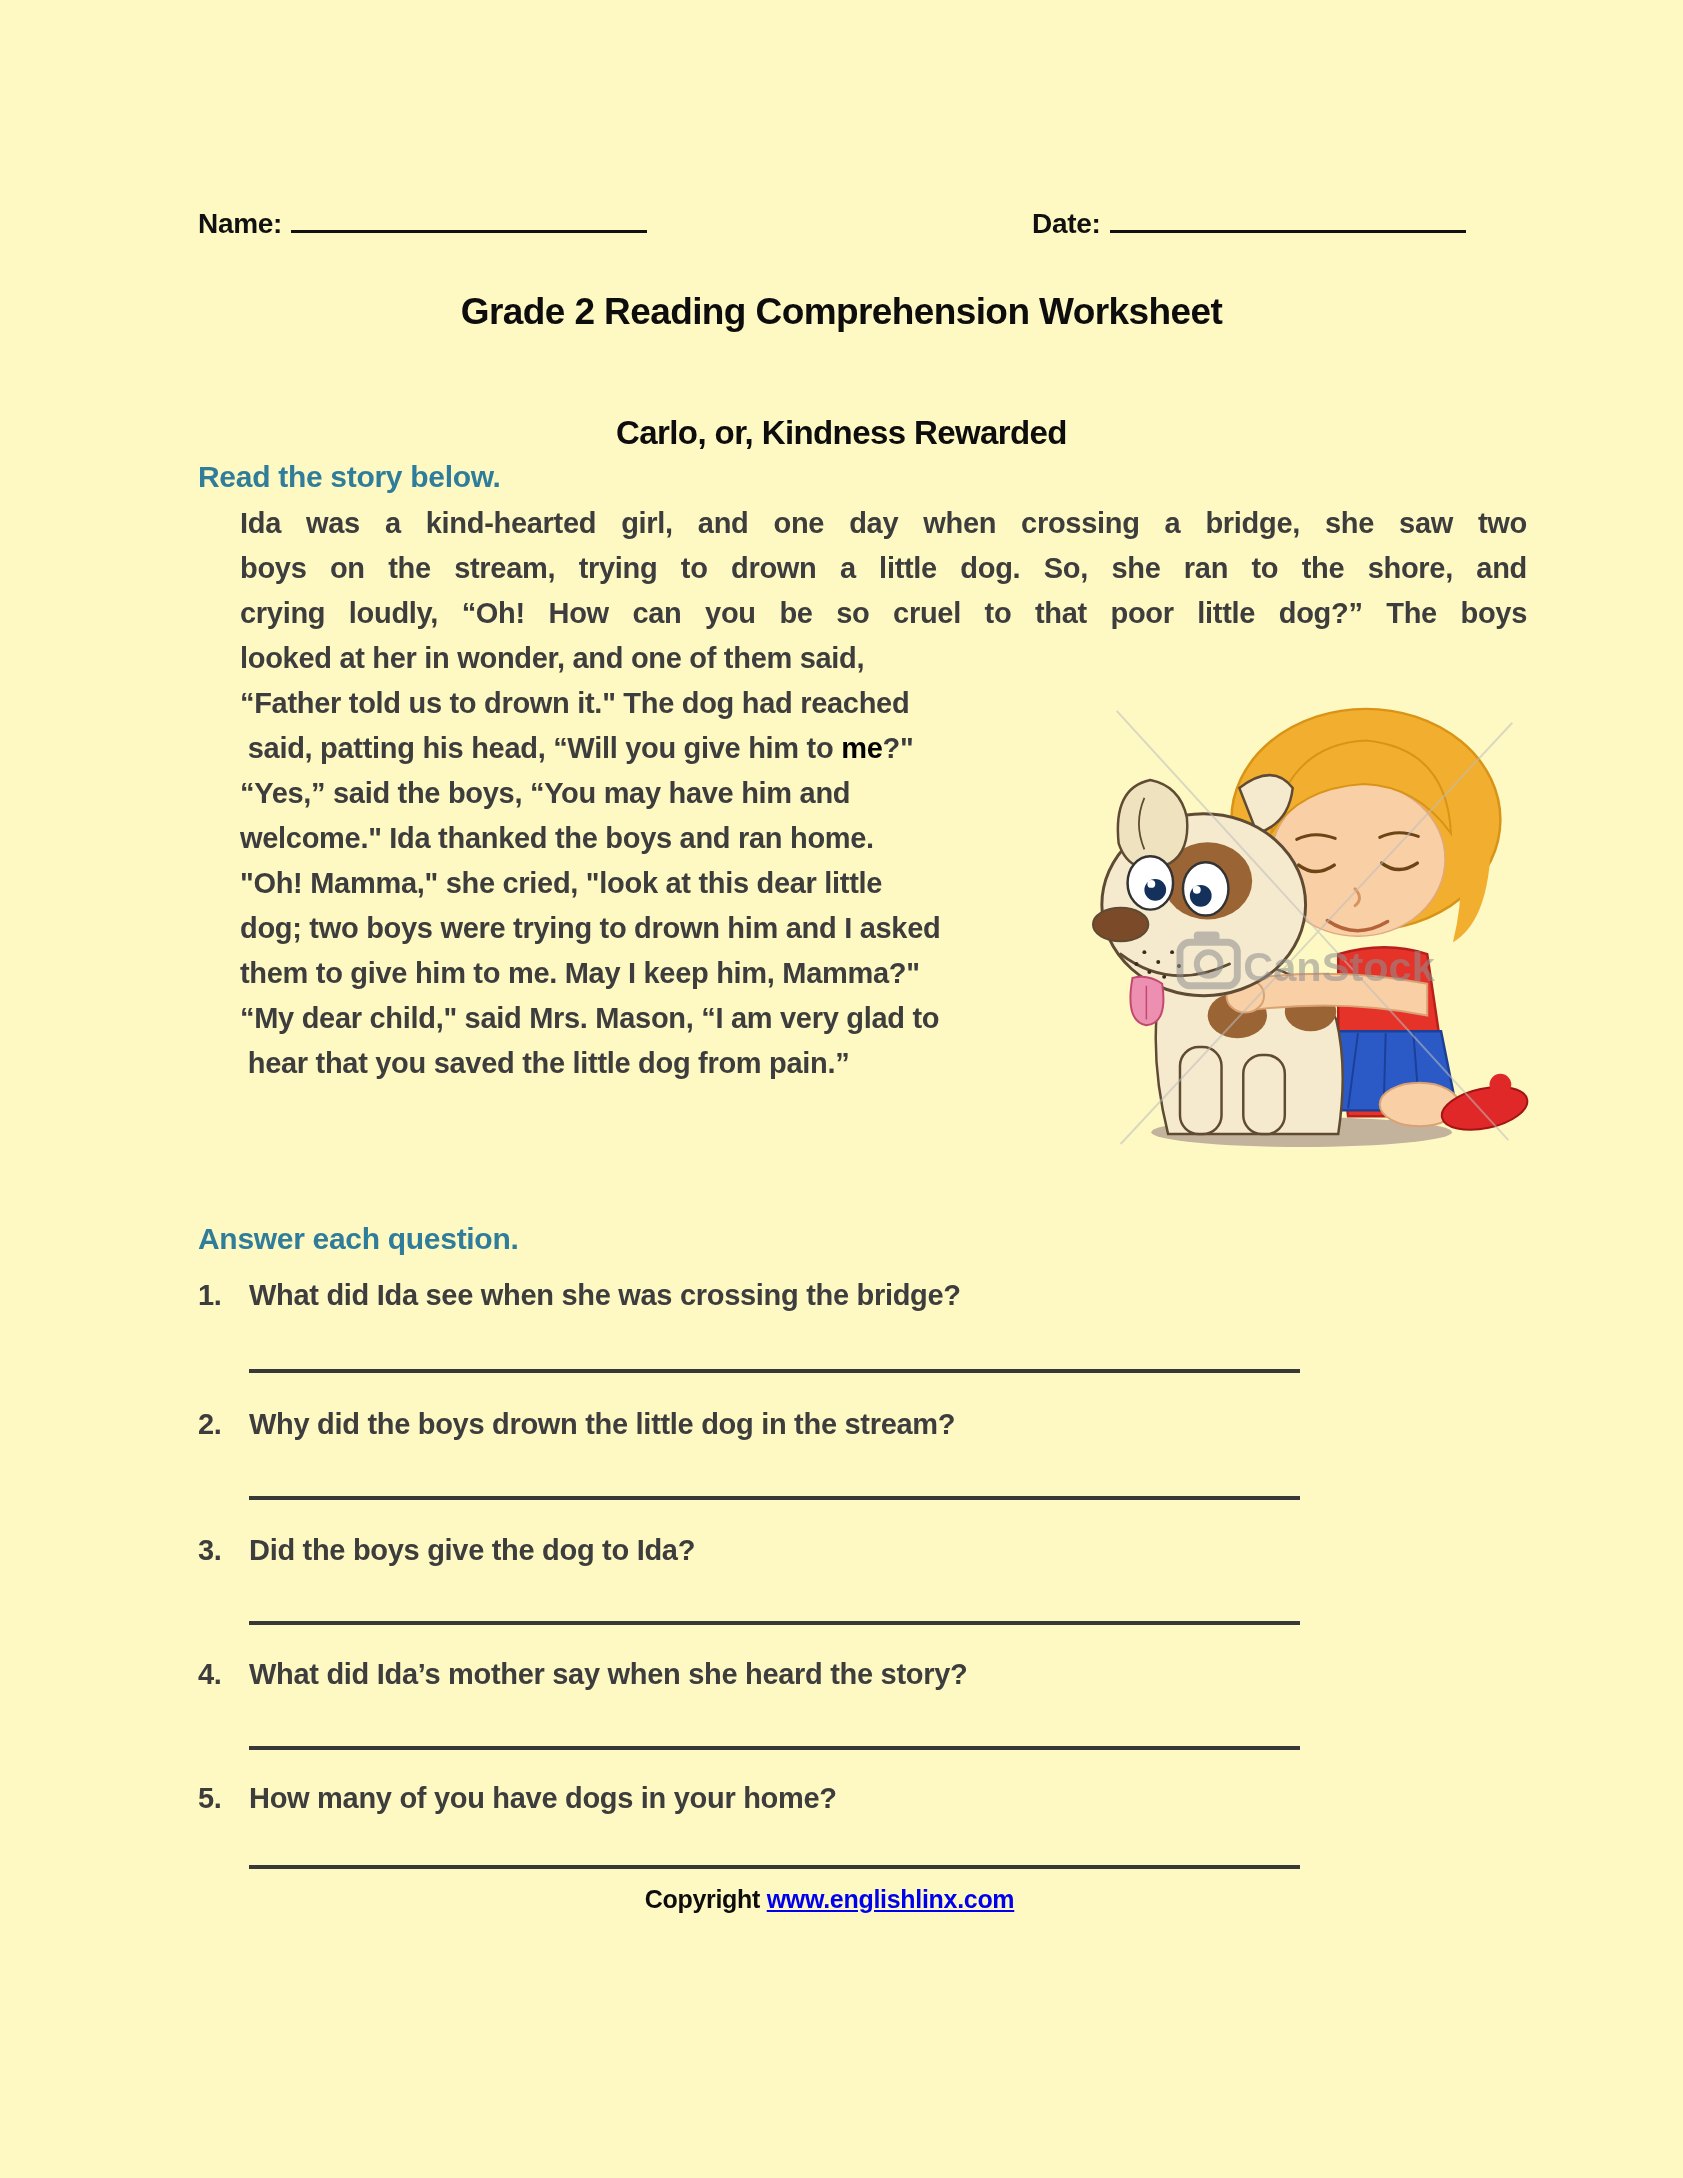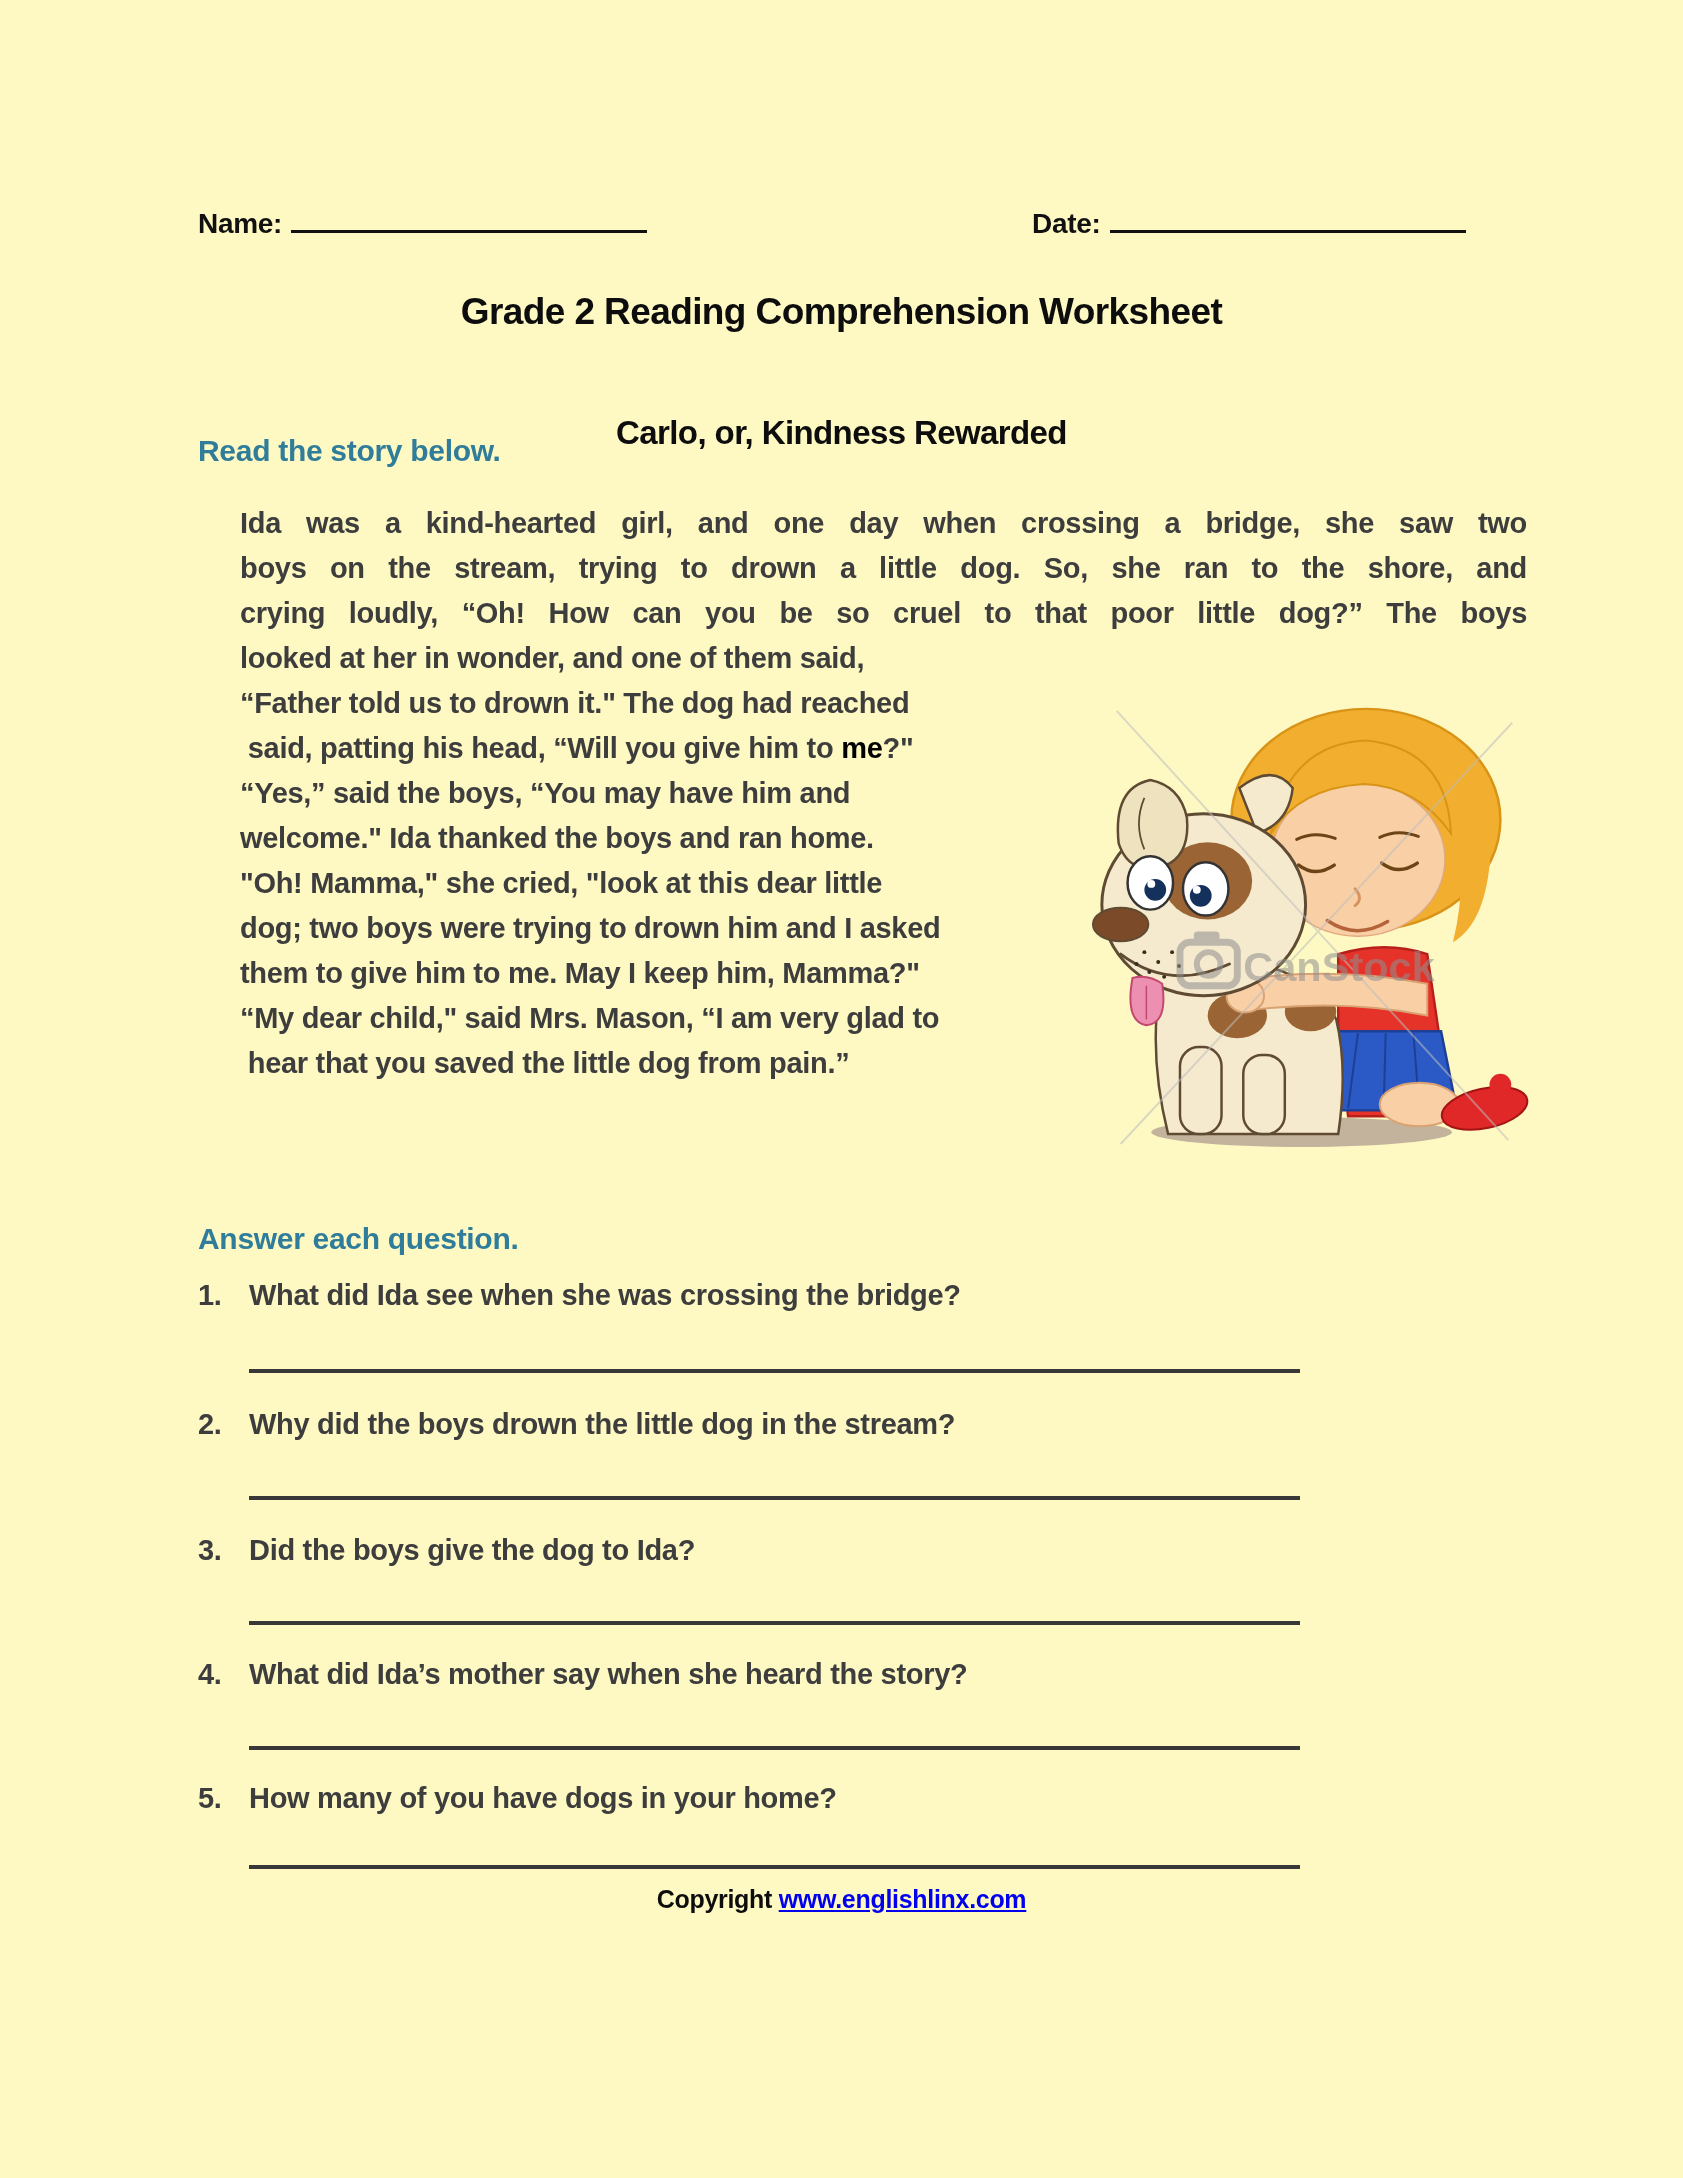--- a/index.html
+++ b/index.html
@@ -10,33 +10,33 @@
   .hdr-row{position:absolute;top:196px;font-size:28px;font-weight:bold;color:#111;letter-spacing:-0.3px;}
   #name-row{left:198px;}
   #date-row{left:1032px;}
   .fill-line{display:inline-block;width:356px;height:34px;border-bottom:3px solid #111;margin-left:9px;vertical-align:baseline;}
   .title{position:absolute;top:291px;left:0;width:1683px;text-align:center;
     font-size:37px;font-weight:bold;color:#0d0d0d;letter-spacing:-0.6px;}
   .subtitle{position:absolute;top:382px;left:0;width:1683px;text-align:center;
     font-size:33px;font-weight:bold;color:#0d0d0d;letter-spacing:-0.6px;margin-top:32px;}
   .section-heading{position:absolute;left:198px;font-size:30px;font-weight:bold;
     color:var(--heading-teal,#2f7d9b);letter-spacing:-0.3px;}
-  #read-heading{top:434px;}
+  #read-heading{top:460px;}
   #answer-heading{top:1222px;}
   #story{position:absolute;left:198px;top:501px;}
   .story-line{font-size:29px;font-weight:bold;color:var(--body-text,#3d3d3d);
     line-height:45px;white-space:pre;letter-spacing:-0.3px;margin-left:42px;}
   .story-line.justified{width:1287px;white-space:normal;text-align:justify;text-align-last:justify;}
   .story-line .em{color:#000;}
   .illustration{position:absolute;left:1089px;top:693px;width:447px;height:455px;}
   .question{position:absolute;left:198px;display:flex;font-size:29px;font-weight:bold;
     color:var(--body-text,#3d3d3d);letter-spacing:-0.3px;white-space:pre;}
   .q-num{width:51px;flex:0 0 51px;}
   .answer-line{position:absolute;left:249px;width:1051px;height:0;border-top:4px solid #383838;}
-  .footer{position:absolute;top:1885px;left:198px;width:1287px;text-align:center;
+  .footer{position:absolute;top:1885px;left:186px;width:1287px;text-align:center;
     font-size:25px;font-weight:bold;color:#0d0d0d;letter-spacing:-0.3px;}
   .footer a{color:var(--link-blue,#0000ee);text-decoration:underline;font-weight:bold;}
 </style>
 </head>
 <body>
 
 <div class="page">
 
   <div class="hdr-row" id="name-row">
     <span>Name:</span><span class="fill-line"></span>

